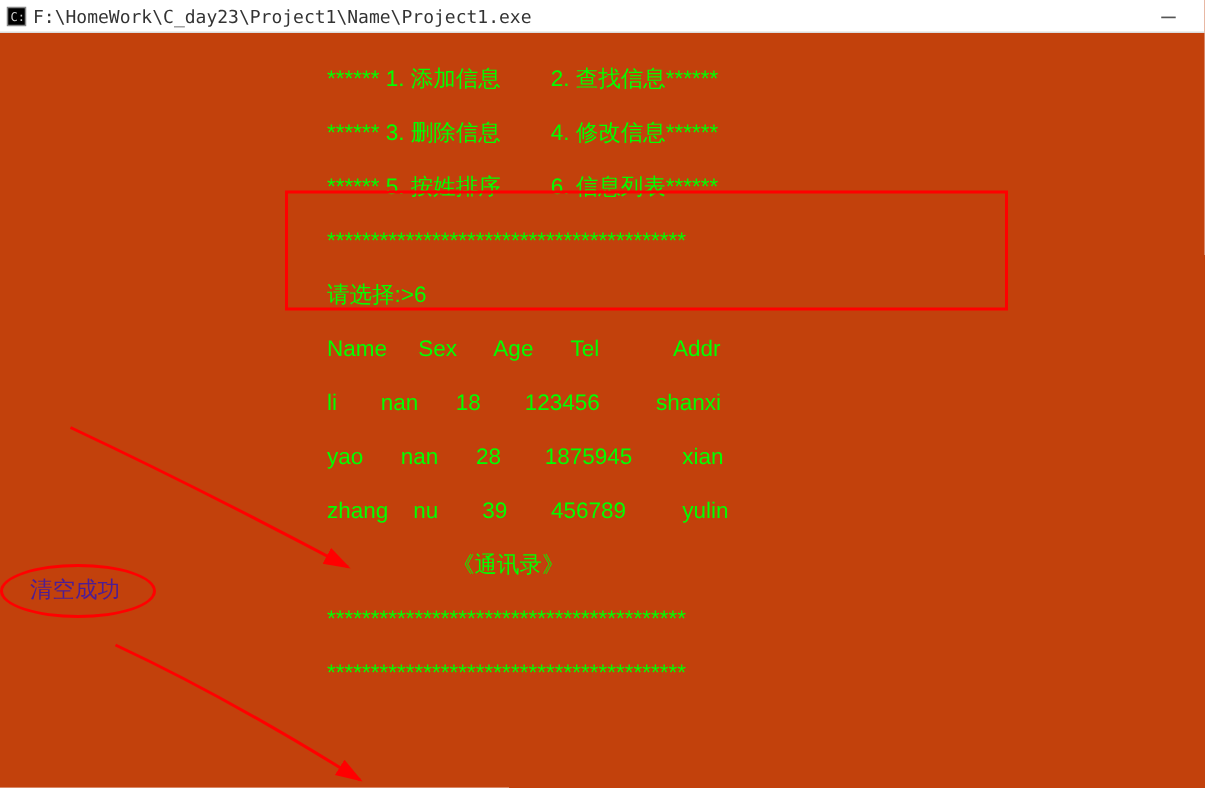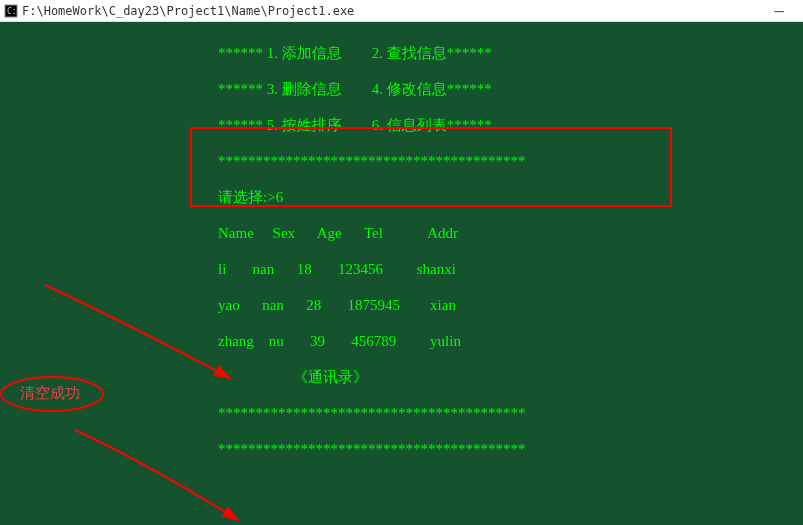--- a/index.html
+++ b/index.html
@@ -31,23 +31,23 @@
     }
     .titlebar-title { flex: 1; }
     .titlebar-min {
       width: 40px;
       text-align: center;
       font-size: 16px;
       line-height: 14px;
       color: #555;
     }
     .console {
-      background: #14532d;
+      background: #c2410c;
       color: #00ff00;
-      font-family: Liberation Serif, serif;
+      font-family: Liberation Sans, sans-serif;
       font-size: 15px;
       line-height: 18px;
       padding: 4px 0 0 0;
       height: 503px;
       white-space: pre;
       position: relative;
       overflow: hidden;
     }
     .line { padding-left: 218px; height: 18px; }
     .highlight-box {
@@ -56,21 +56,21 @@
       pointer-events: none;
     }
     .annotation-ellipse {
       position: absolute;
       border: 2px solid #ff0000;
       border-radius: 50%;
       pointer-events: none;
     }
     .annotation-text {
       position: absolute;
-      color: #ef4444;
+      color: #4c1d95;
       font-size: 15px;
       font-family: "SimSun", serif;
       pointer-events: none;
     }
     .arrow {
       position: absolute;
       pointer-events: none;
     }
     .arrow svg { overflow: visible; }
   </style>

